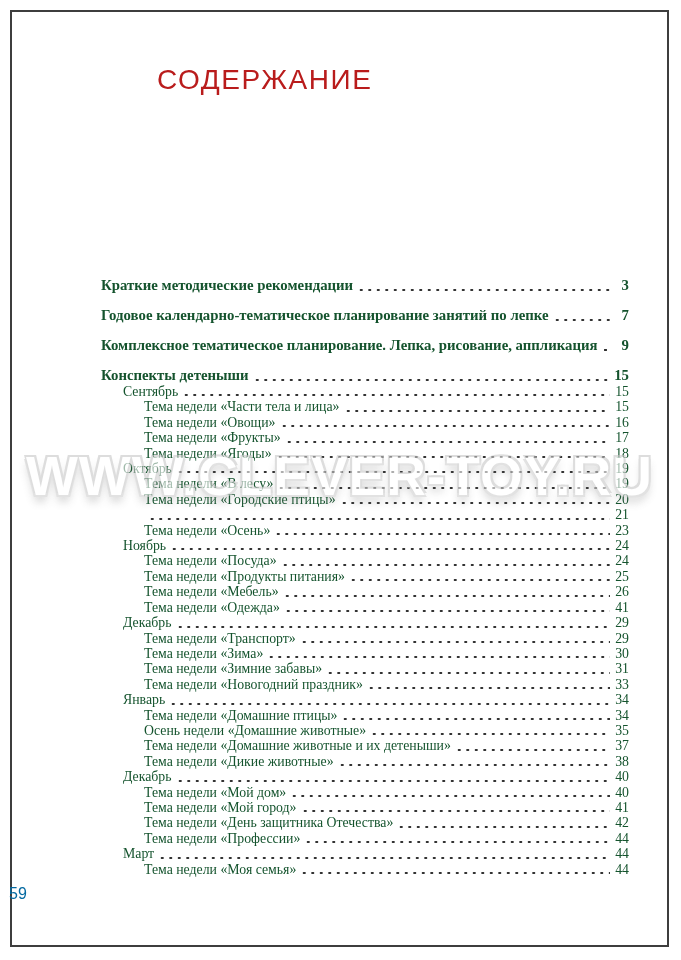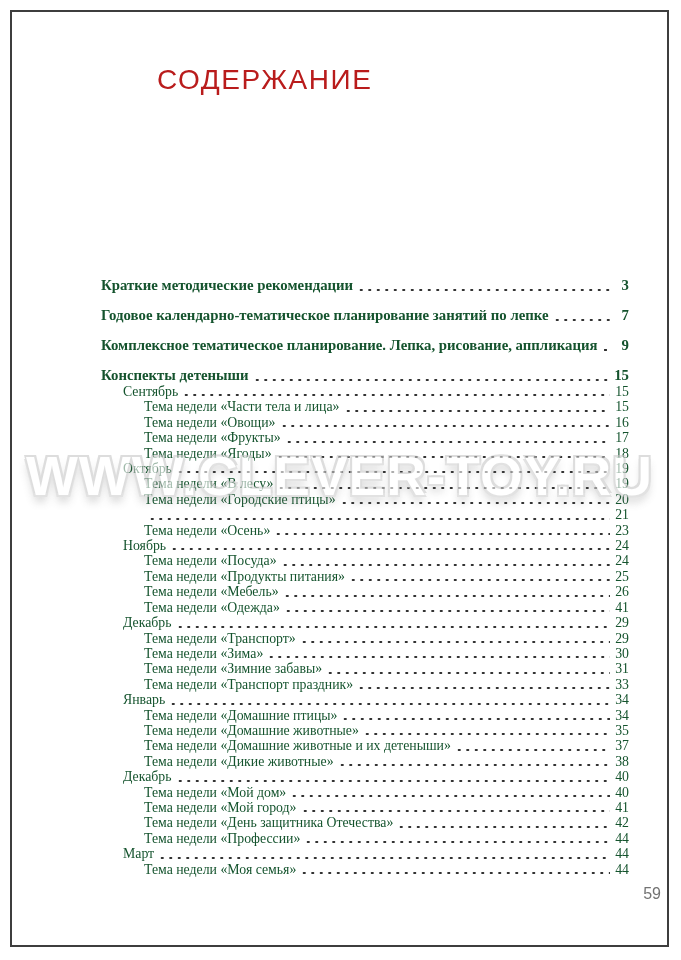--- a/index.html
+++ b/index.html
@@ -35,22 +35,22 @@
   .watermark{
     position:absolute;left:13px;top:444px;width:653px;text-align:center;
     font-family:"Liberation Sans", sans-serif;font-weight:700;
     font-size:55px;letter-spacing:1px;color:#ffffff;white-space:nowrap;
     text-shadow:-2px -2px 0 #c7c7c7, 2px -2px 0 #c7c7c7,
                 -2px 2px 0 #cfcfcf, 2px 2px 0 #cfcfcf,
                 0 7px 9px rgba(110,110,110,0.45);
     opacity:0.6;pointer-events:none;
   }
   .folio{
-    position:absolute;left:0;top:885px;width:661px;text-align:right;
-    font-family:"Liberation Sans", sans-serif;font-size:16px;color:#737373;
+    position:absolute;left:9px;top:885px;width:661px;text-align:left;
+    font-family:"Liberation Sans", sans-serif;font-size:16px;color:#0369a1;
   }
 </style>
 </head>
 <body>
 
 <div class="frame"></div>
 
 <div class="title">СОДЕРЖАНИЕ</div>
 
 <div class="toc" id="toc">
@@ -162,36 +162,36 @@
     <span class="label">Тема недели «Зима»</span>
     <span class="dots"></span>
     <span class="pg">30</span>
   </div>
     <div class="entry lvl2">
     <span class="label">Тема недели «Зимние забавы»</span>
     <span class="dots"></span>
     <span class="pg">31</span>
   </div>
     <div class="entry lvl2">
-    <span class="label">Тема недели «Транспорт праздник»</span>
+    <span class="label">Тема недели «Новогодний праздник»</span>
     <span class="dots"></span>
     <span class="pg">33</span>
   </div>
     <div class="entry lvl1">
     <span class="label">Январь</span>
     <span class="dots"></span>
     <span class="pg">34</span>
   </div>
     <div class="entry lvl2">
     <span class="label">Тема недели «Домашние птицы»</span>
     <span class="dots"></span>
     <span class="pg">34</span>
   </div>
     <div class="entry lvl2">
-    <span class="label">Тема недели «Домашние животные»</span>
+    <span class="label">Осень недели «Домашние животные»</span>
     <span class="dots"></span>
     <span class="pg">35</span>
   </div>
     <div class="entry lvl2">
     <span class="label">Тема недели «Домашние животные и их детеныши»</span>
     <span class="dots"></span>
     <span class="pg">37</span>
   </div>
     <div class="entry lvl2">
     <span class="label">Тема недели «Дикие животные»</span>

